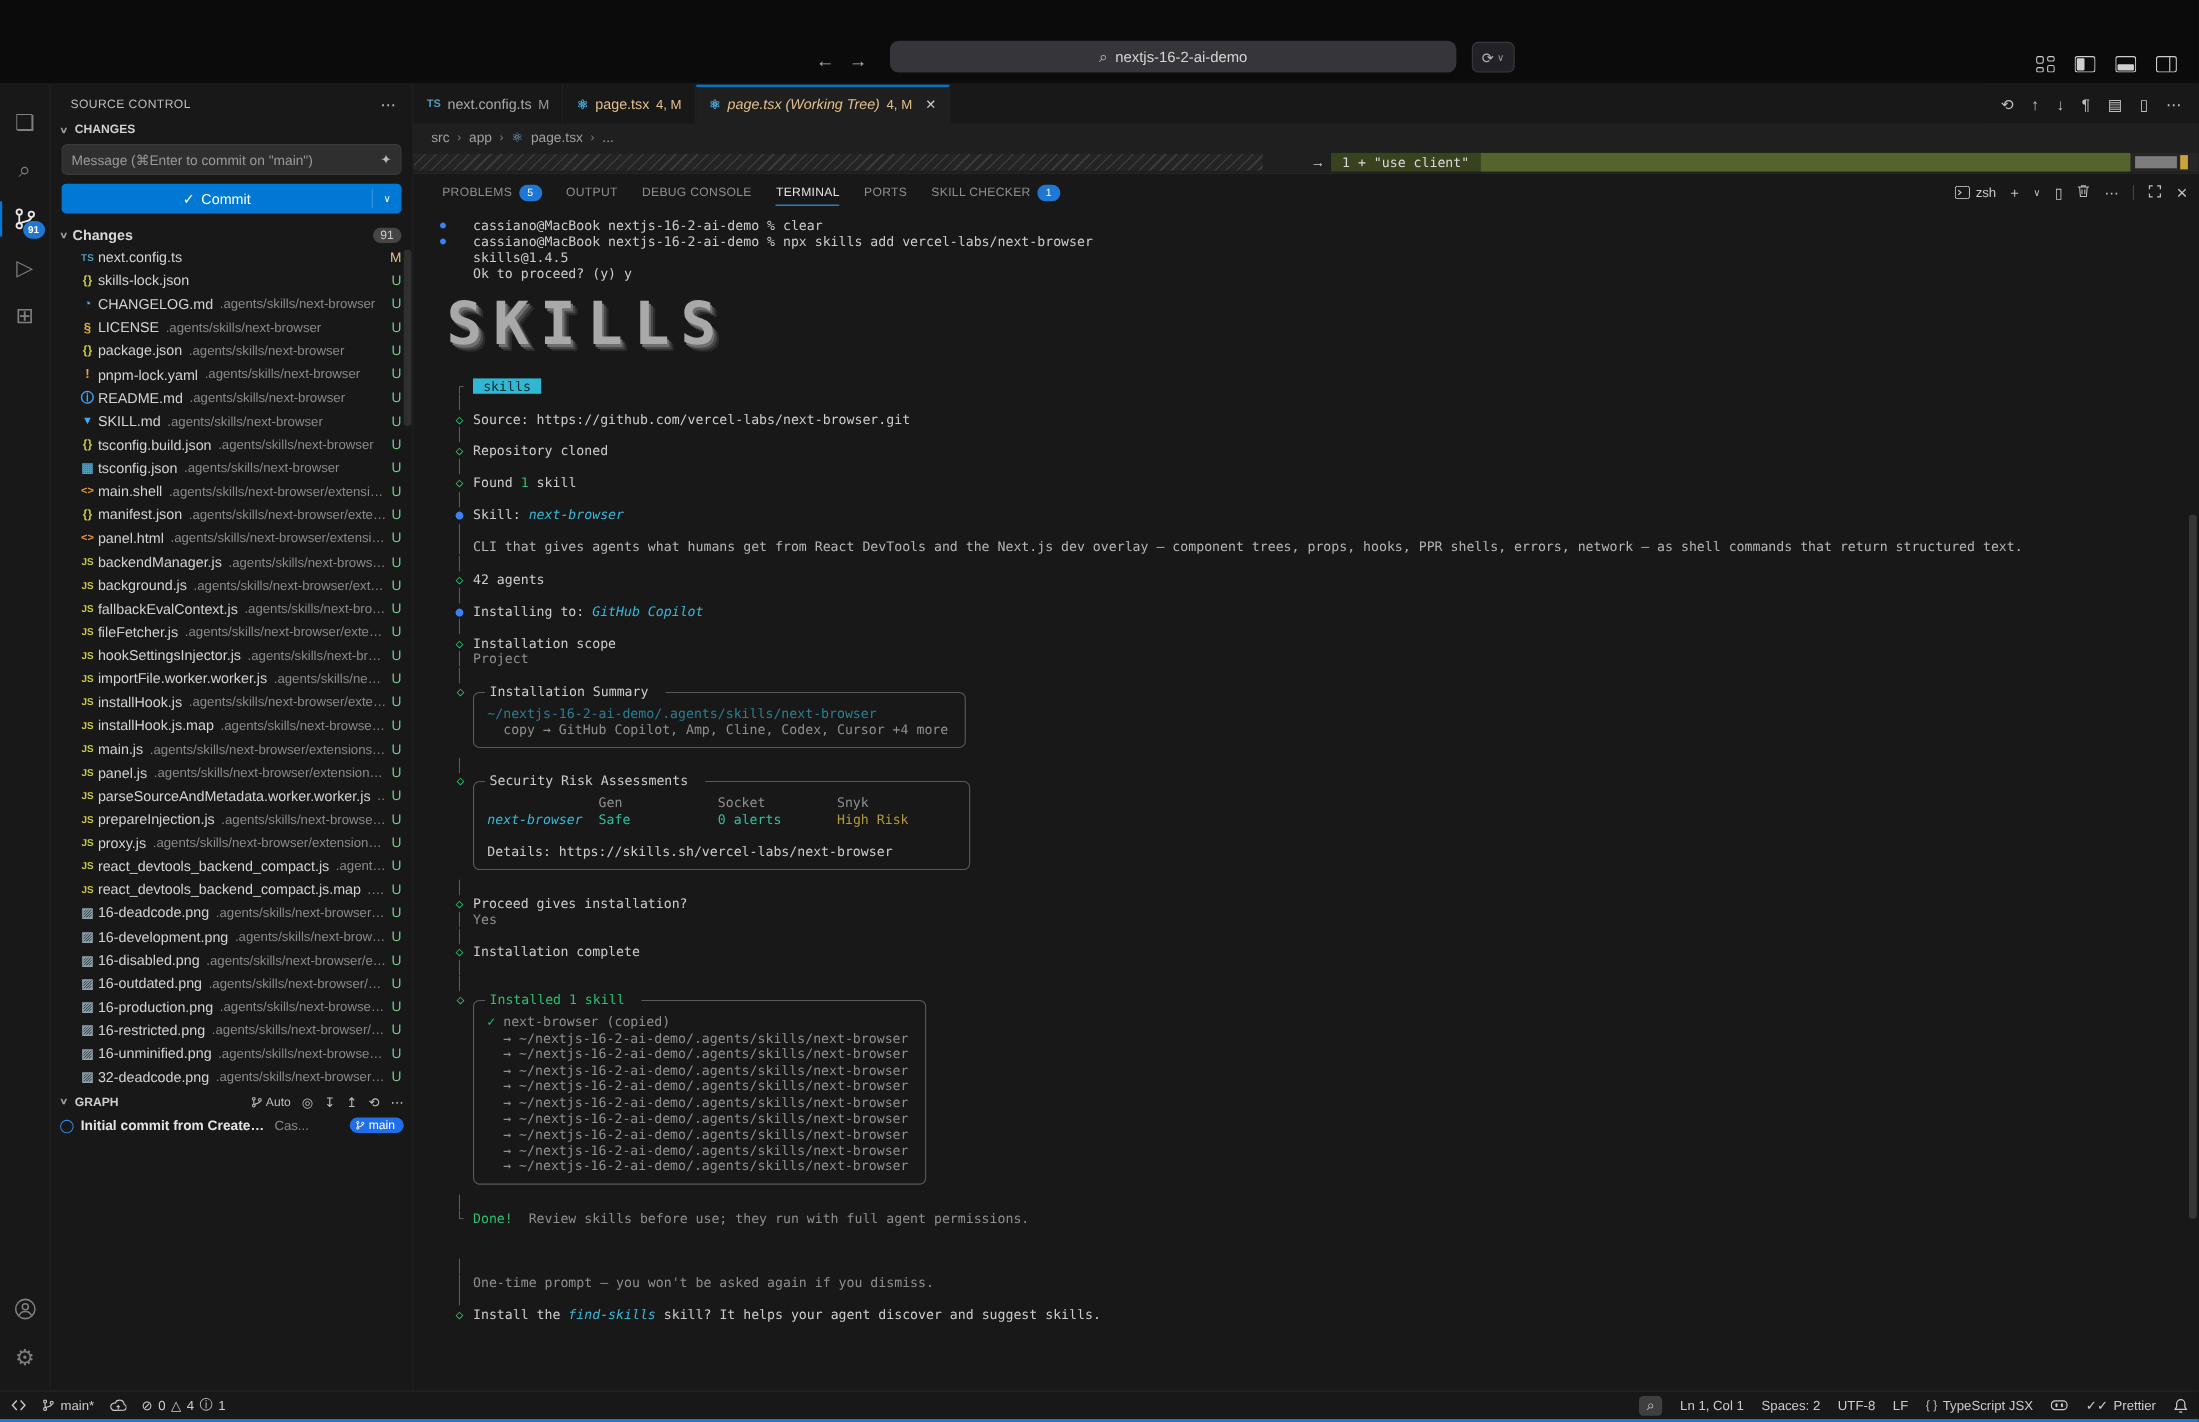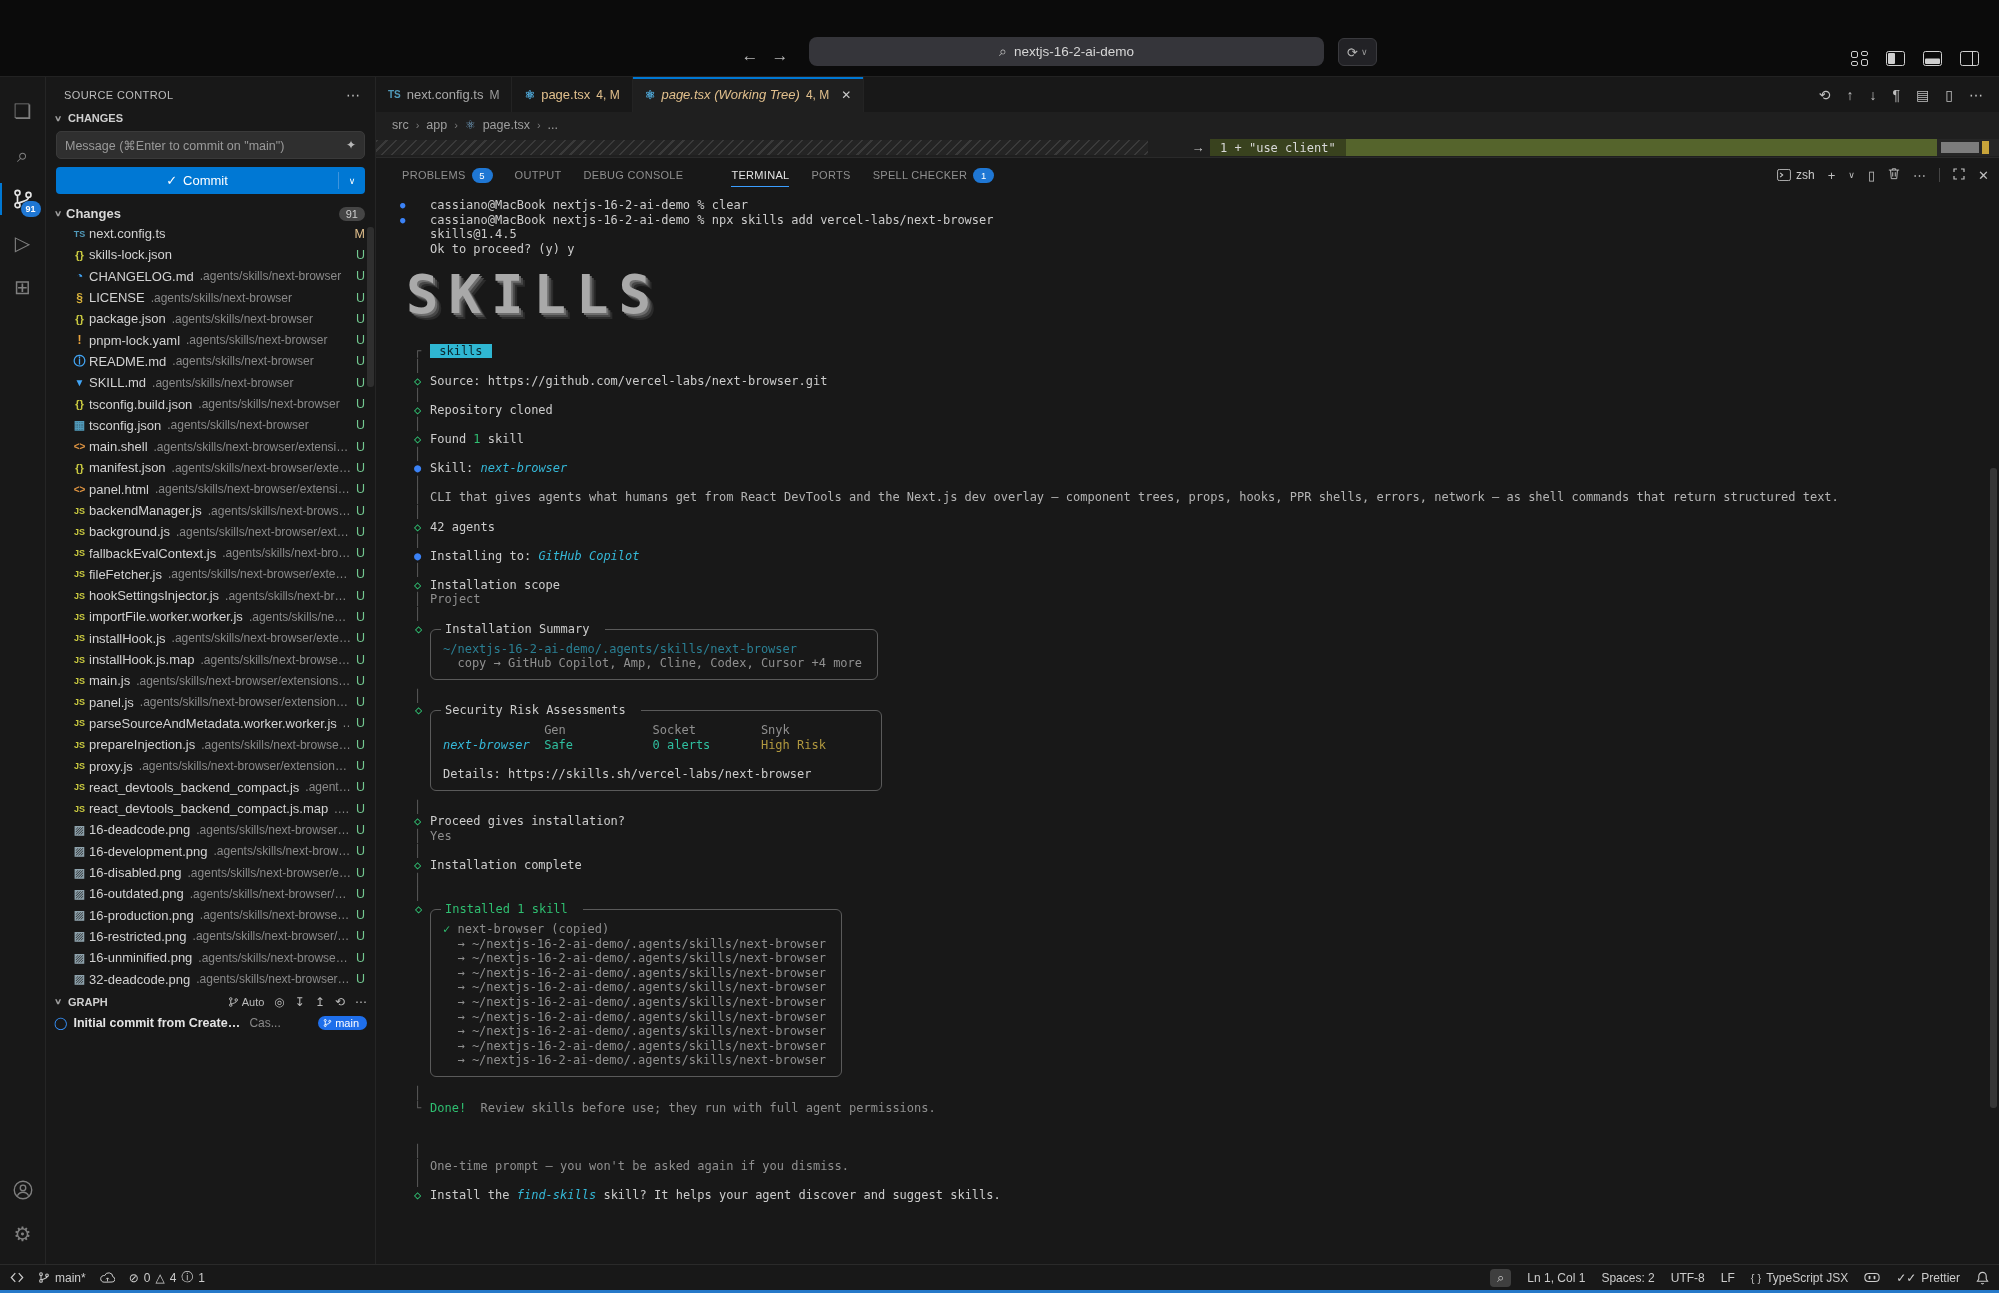--- a/index.html
+++ b/index.html
@@ -83,21 +83,21 @@
   .diff-chip{background:#39421e;color:#d8d8d8;font-family:"DejaVu Sans Mono",monospace;font-size:12px;height:17px;display:flex;align-items:center;padding:0 10px;white-space:pre;}
   .diff-bar{flex:1;height:17px;background:#55642c;}
   .diff-scroll{width:62px;height:17px;background:#262626;display:flex;align-items:center;}
   .diff-thumb{width:38px;height:11px;background:#7d7d7d;margin-left:4px;}
   .diff-tick{width:7px;height:13px;background:#c8a43a;margin-left:3px;}
 
   
   #panel{flex:1;display:flex;flex-direction:column;background:#181818;border-top:1px solid #2a2a2a;min-height:0;position:relative;}
   #panelheader{height:34px;display:flex;align-items:center;padding:0 10px 0 26px;}
   .ptab{font-size:11px;letter-spacing:.3px;color:#8f8f8f;margin-right:22px;height:34px;display:flex;align-items:center;gap:6px;position:relative;}
-  .ptab.active{color:#e4e4e4;margin-left:26px;}
+  .ptab.active{color:#e4e4e4;}
   .ptab.active::after{content:"";position:absolute;left:0;right:0;bottom:5px;height:1px;background:#3b9eff;}
   .ptab .pbadge{background:#1f77d4;color:#fff;border-radius:9px;min-width:15px;height:15px;font-size:9.5px;display:flex;align-items:center;justify-content:center;padding:0 3px;}
   .pactions{margin-left:auto;display:flex;align-items:center;gap:13px;color:#c0c0c0;font-size:13px;}
   .pactions .shell{display:flex;align-items:center;gap:5px;font-size:12px;color:#cccccc;}
   .pactions .sepline{width:1px;height:14px;background:#444;}
   .pactions .mini{font-size:9px;}
 
   #terminal{flex:1;overflow:hidden;padding:6px 0 0 24px;font-family:"DejaVu Sans Mono",monospace;font-size:12px;line-height:14.6px;}
   .t-row{display:flex;white-space:pre;}
   .t-gutter{width:14px;flex:0 0 14px;color:#3b82f6;font-size:9px;line-height:14.6px;}
@@ -549,21 +549,21 @@
           <div class="ptab">
               <span>DEBUG CONSOLE</span>
             </div>
           <div class="ptab active">
               <span>TERMINAL</span>
             </div>
           <div class="ptab">
               <span>PORTS</span>
             </div>
           <div class="ptab">
-            <span>SPELL CHECKER</span>
+            <span>SKILL CHECKER</span>
             <span class="pbadge">1</span>
           </div>
           <div class="pactions">
             <span class="shell">
               <svg width="14" height="12" viewBox="0 0 16 14">
                   <rect x="0.5" y="0.5" width="15" height="13" rx="2" fill="none" stroke="#cccccc"></rect>
                   <path d="M3.5 4.5l3 2.5-3 2.5" fill="none" stroke="#cccccc" stroke-width="1.2"></path>
                 </svg>
               <span>zsh</span>
             </span>

